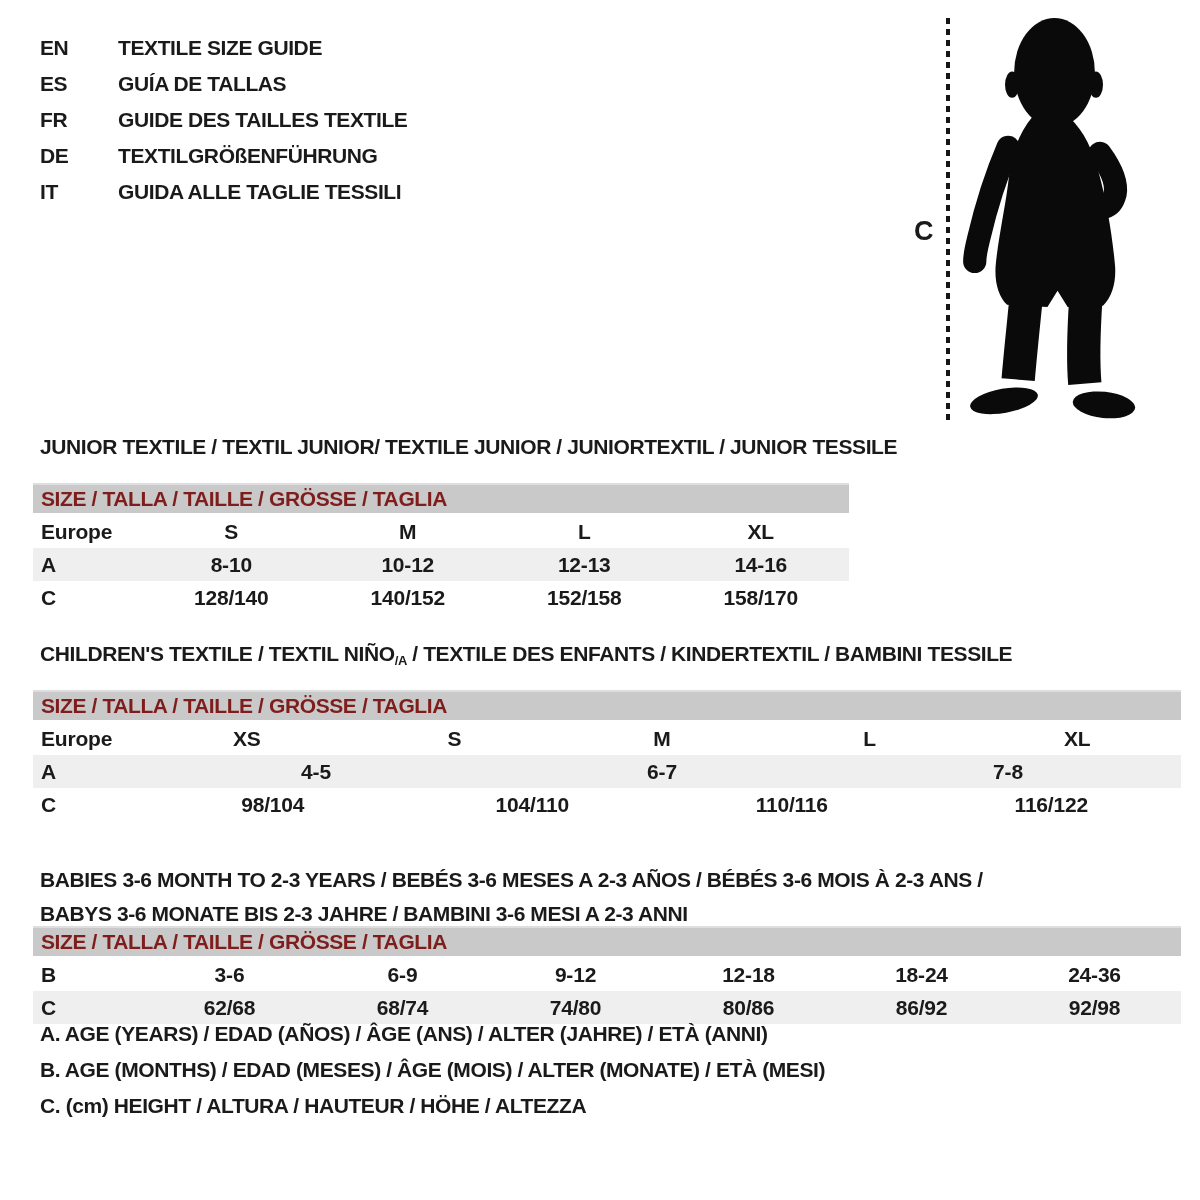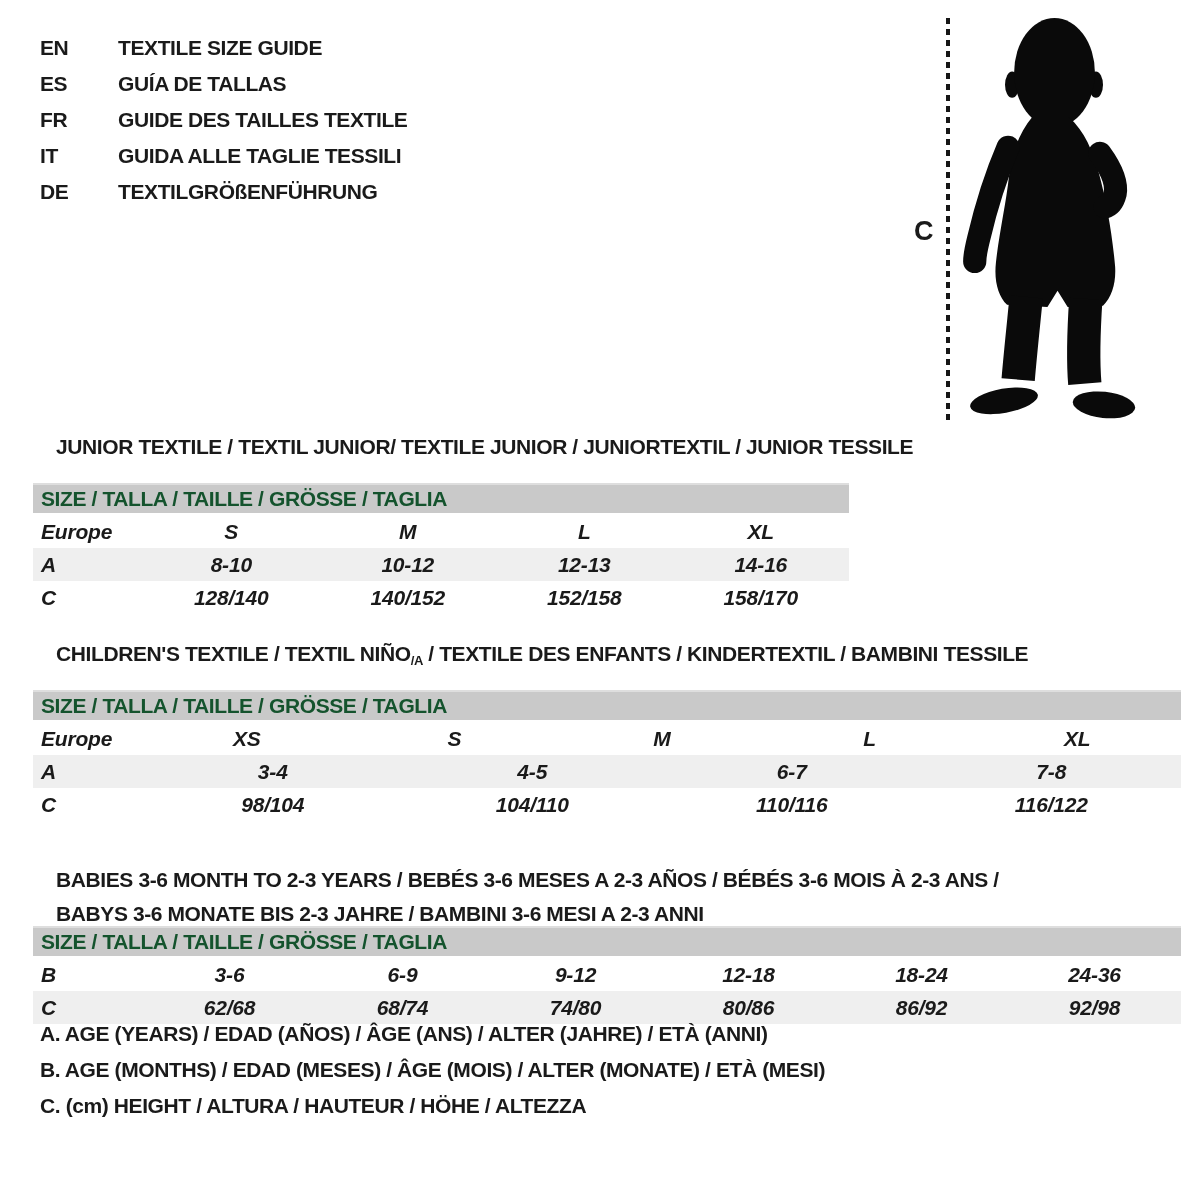--- a/index.html
+++ b/index.html
@@ -14,56 +14,56 @@
   .lang-code{display:inline-block;width:78px;}
   
   .figure-block{position:absolute;left:900px;top:14px;width:280px;height:410px;}
   .dash-line{
     position:absolute;left:46px;top:4px;width:4px;height:402px;
     background:repeating-linear-gradient(180deg,#161616 0 6px,transparent 6px 11px);
   }
   .measure-label{position:absolute;left:14px;top:202px;font-size:27px;font-weight:700;}
   .toddler-svg{position:absolute;left:60px;top:2px;}
   
-  .sec-title{position:absolute;left:56px;font-size:21px;font-weight:700;letter-spacing:-0.4px;white-space:nowrap;}
+  .sec-title{position:absolute;left:40px;font-size:21px;font-weight:700;letter-spacing:-0.4px;white-space:nowrap;}
   .sec-title .subscript{font-size:13px;vertical-align:-4px;font-weight:700;}
   .two-line{line-height:34px;}
   .size-table{position:absolute;left:33px;}
   .size-bar{
     height:28px;line-height:28px;background:#c9c9c9;border-top:2px solid #dedede;
-    padding-left:8px;font-size:21px;font-weight:700;letter-spacing:-0.4px;color:#14532d;
+    padding-left:8px;font-size:21px;font-weight:700;letter-spacing:-0.4px;color:#7f1d1d;
     margin-bottom:2px;
   }
   .t-row{display:flex;height:33px;line-height:33px;font-size:21px;font-weight:700;letter-spacing:-0.2px;}
   .t-row.shade{background:#efefef;}
-  .cell{white-space:nowrap;font-style:italic;}
+  .cell{white-space:nowrap;}
   .cell.lab{width:110px;padding-left:8px;box-sizing:border-box;text-align:left;}
   .cell.val{flex:1;text-align:center;}
   
   .legend-block{position:absolute;left:40px;top:1016px;}
   .legend-line{height:36px;line-height:36px;font-size:21px;font-weight:700;letter-spacing:-0.4px;white-space:nowrap;}
 </style>
 </head>
 <body>
 
 <div class="lang-block">
   <div class="lang-row">
     <span class="lang-code">EN</span><span>TEXTILE SIZE GUIDE</span>
   </div>
   <div class="lang-row">
     <span class="lang-code">ES</span><span>GUÍA DE TALLAS</span>
   </div>
   <div class="lang-row">
     <span class="lang-code">FR</span><span>GUIDE DES TAILLES TEXTILE</span>
   </div>
   <div class="lang-row">
-    <span class="lang-code">IT</span><span>GUIDA ALLE TAGLIE TESSILI</span>
+    <span class="lang-code">DE</span><span>TEXTILGRÖßENFÜHRUNG</span>
   </div>
   <div class="lang-row">
-    <span class="lang-code">DE</span><span>TEXTILGRÖßENFÜHRUNG</span>
+    <span class="lang-code">IT</span><span>GUIDA ALLE TAGLIE TESSILI</span>
   </div>
 </div>
 
 <div class="figure-block">
   <div class="dash-line"></div>
   <div class="measure-label">C</div>
   <svg class="toddler-svg" width="185" height="404" viewBox="0 0 180 400" xmlns="http://www.w3.org/2000/svg">
     <g fill="#0a0a0a" stroke="none">
 
       <ellipse cx="50" cy="68" rx="7" ry="13"></ellipse>
@@ -125,21 +125,20 @@
   <div class="t-row">
     <span class="cell lab">Europe</span>
     <span class="cell val">XS</span>
     <span class="cell val">S</span>
     <span class="cell val">M</span>
     <span class="cell val">L</span>
     <span class="cell val">XL</span>
   </div>
   <div class="t-row shade">
     <span class="cell lab">A</span>
-    <span class="cell val">3-4</span>
     <span class="cell val">4-5</span>
     <span class="cell val">6-7</span>
     <span class="cell val">7-8</span>
   </div>
   <div class="t-row">
     <span class="cell lab">C</span>
     <span class="cell val">98/104</span>
     <span class="cell val">104/110</span>
     <span class="cell val">110/116</span>
     <span class="cell val">116/122</span>

